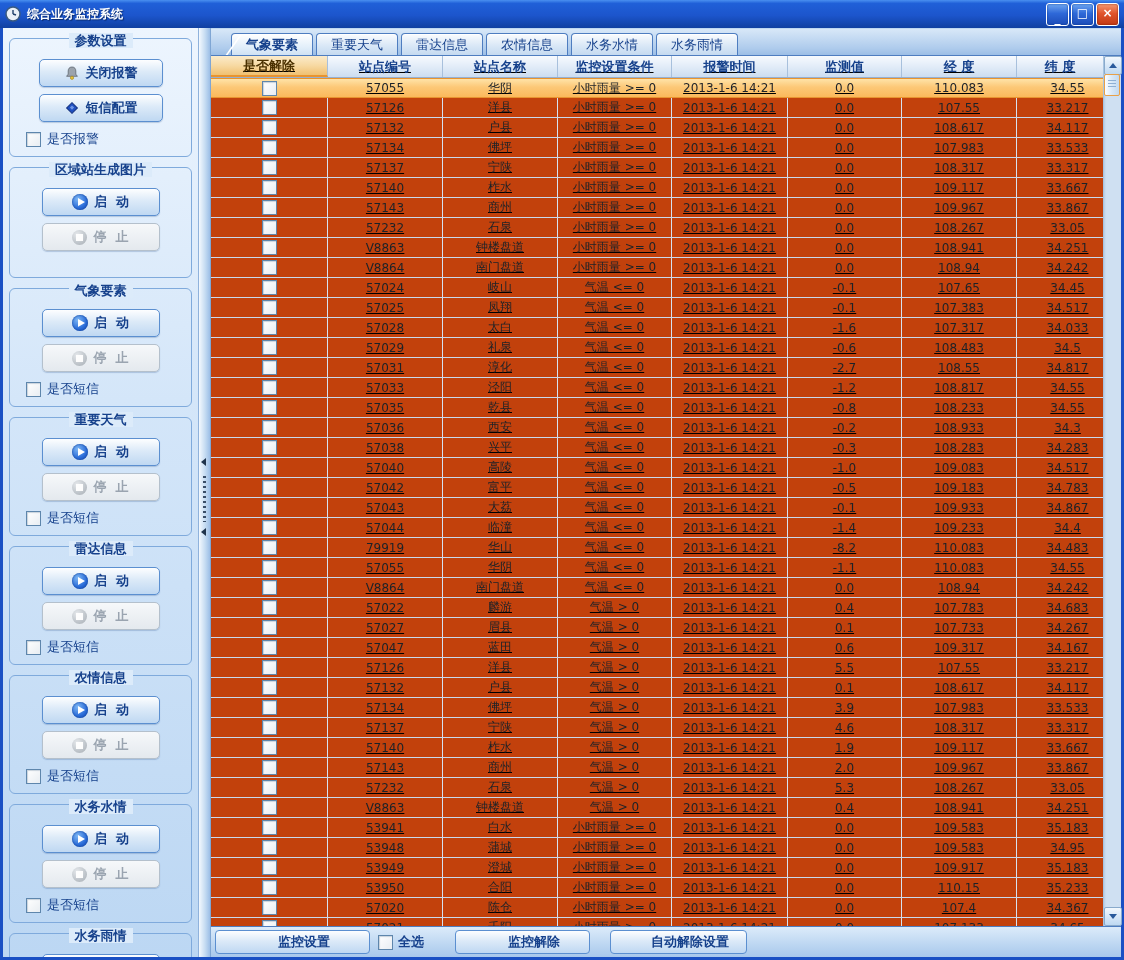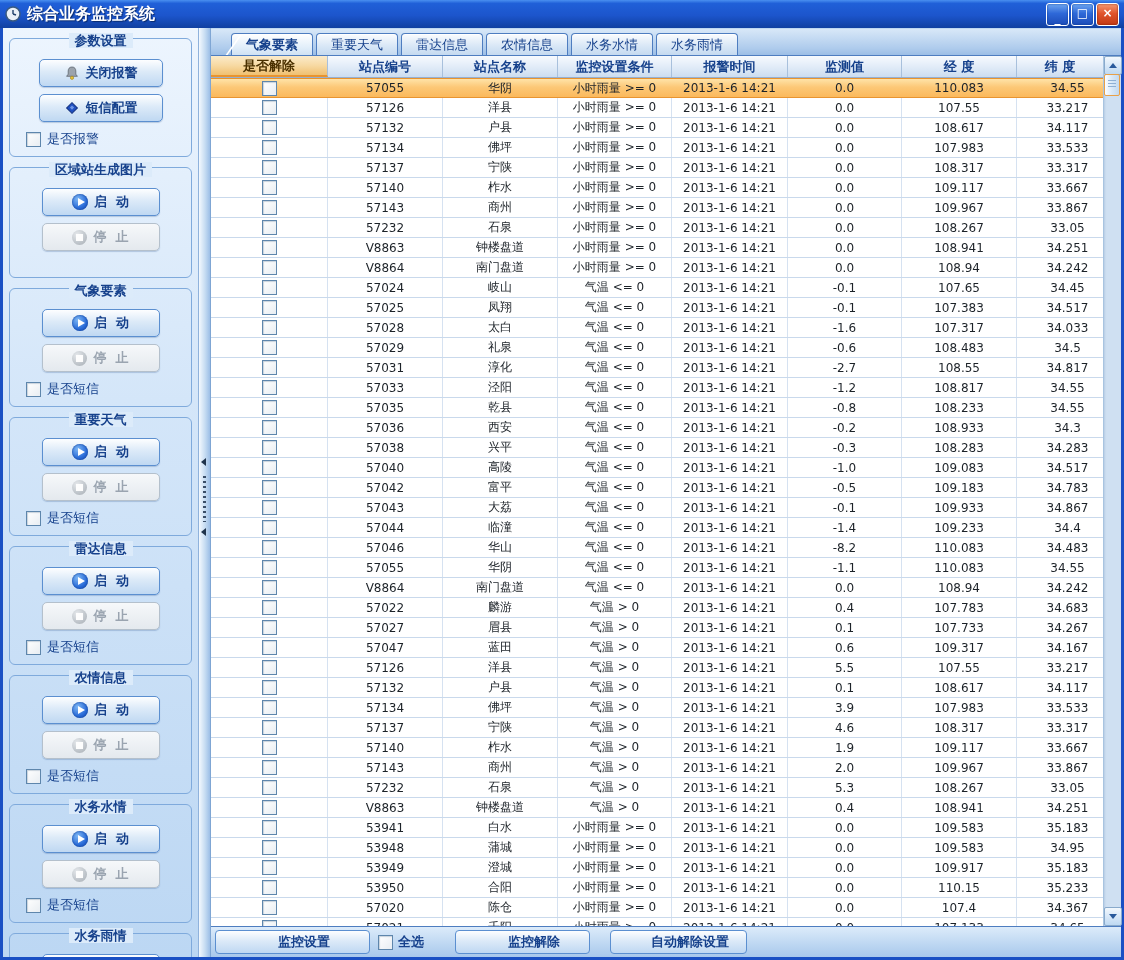--- a/index.html
+++ b/index.html
@@ -7,21 +7,21 @@
     width:1124px;height:960px;position:relative;overflow:hidden;
     background:#1A50C4;
     font-family:"DejaVu Sans","Liberation Sans",sans-serif;
     -webkit-font-smoothing:antialiased;
   }
   
   .titlebar{
     height:28px;display:flex;align-items:center;padding:0 5px;
     background:linear-gradient(180deg,#4A90F0 0%,#2060D8 12%,#1C55CC 55%,#1040A0 100%);
   }
-  .title-text{color:#fff;font-weight:bold;font-size:16px;margin-left:6px;text-shadow:1px 1px 1px #0A2A6A;}
+  .title-text{color:#fff;font-weight:bold;font-size:12px;margin-left:6px;text-shadow:1px 1px 1px #0A2A6A;}
   .tb-spacer{flex:1;}
   .winbtn{width:21px;height:21px;border:1px solid #fff;border-radius:3px;margin-left:2px;
     display:flex;align-items:center;justify-content:center;color:#fff;font-size:12px;font-weight:bold;
     background:linear-gradient(180deg,#6FA6F0 0%,#2E68D8 45%,#1C4CB8 100%);box-shadow:inset 0 0 2px #0A3A90;cursor:pointer;}
   .winbtn.close{background:linear-gradient(180deg,#F59A72 0%,#E0542C 45%,#C23A14 100%);box-shadow:inset 0 0 2px #7A1C04;}
   .winbtn .glyph{line-height:1;transform:translateY(-1px);}
   .winbtn.min .glyph{transform:translateY(4px);}
   .clock-ic{width:16px;height:16px;flex:0 0 auto;}
   
   .content{position:absolute;top:28px;left:3px;right:3px;bottom:3px;display:flex;background:#AFCBEA;}
@@ -62,21 +62,21 @@
   .tabstrip{height:26px;flex:0 0 auto;display:flex;align-items:flex-end;padding-left:6px;
     background:linear-gradient(180deg,#D8E8F8 0%,#AECBEC 75%,#9CBEE6 100%);
     border-top:1px solid #BFD8F0;border-bottom:1px solid #4E7DC0;}
   .tab-lead{width:16px;height:21px;border-right:2px solid #FFFFFF;transform:skewX(-35deg);margin-right:-4px;}
   .tab{height:21px;padding:0 14px;margin-right:3px;display:flex;align-items:center;cursor:pointer;
     border:1px solid #4E7DC0;border-bottom:none;border-radius:4px 4px 0 0;
     background:linear-gradient(180deg,#FAFCFE 0%,#D7E6F6 60%,#C5DAF0 100%);
     color:#16418C;font-size:13px;box-shadow:inset 0 1px 0 #fff;}
   .tab.active{font-weight:bold;background:linear-gradient(180deg,#FFFFFF 0%,#E3EFFA 60%,#D0E2F4 100%);}
   
-  .table-wrap{flex:1;position:relative;display:flex;flex-direction:column;min-height:0;background:#ffffff;}
+  .table-wrap{flex:1;position:relative;display:flex;flex-direction:column;min-height:0;background:#c2410c;text-decoration:underline;}
   .trow{display:grid;grid-template-columns:117px 115px 115px 114px 116px 114px 115px 1fr;}
   .thead{height:21px;flex:0 0 auto;padding-right:17px;border-bottom:1px solid #96B0D0;}
   .th{display:flex;align-items:center;justify-content:center;font-size:13px;font-weight:bold;color:#16418C;
     background:linear-gradient(180deg,#F7FAFE 0%,#E2ECF8 50%,#CCDDF0 100%);border-right:1px solid #A8C0DC;}
   .th.first{background:linear-gradient(180deg,#FBEBCB 0%,#F7D9A2 50%,#F0C071 100%);border-bottom:2px solid #E89430;color:#4A3000;}
   .tbody{flex:1;overflow:hidden;padding-right:2px;}
   .drow{height:20px;box-sizing:border-box;border-bottom:1px solid #C9D9EC;cursor:default;}
   .cell{display:flex;align-items:center;justify-content:center;font-size:12px;color:#1C2228;
     border-right:1px solid #D6E2F1;overflow:hidden;white-space:nowrap;}
   .drow.selected{background:linear-gradient(180deg,#FFE3A8 0%,#FCC877 45%,#FBB95C 100%);
@@ -549,21 +549,21 @@
             <div class="cell">气温 &lt;= 0</div>
             <div class="cell">2013-1-6 14:21</div>
             <div class="cell">-1.4</div>
             <div class="cell">109.233</div>
             <div class="cell">34.4</div>
           </div>
           <div class="trow drow">
             <div class="cell">
               <span class="cb"></span>
             </div>
-            <div class="cell">57046</div>
+            <div class="cell">79919</div>
             <div class="cell">华山</div>
             <div class="cell">气温 &lt;= 0</div>
             <div class="cell">2013-1-6 14:21</div>
             <div class="cell">-8.2</div>
             <div class="cell">110.083</div>
             <div class="cell">34.483</div>
           </div>
           <div class="trow drow">
             <div class="cell">
               <span class="cb"></span>

